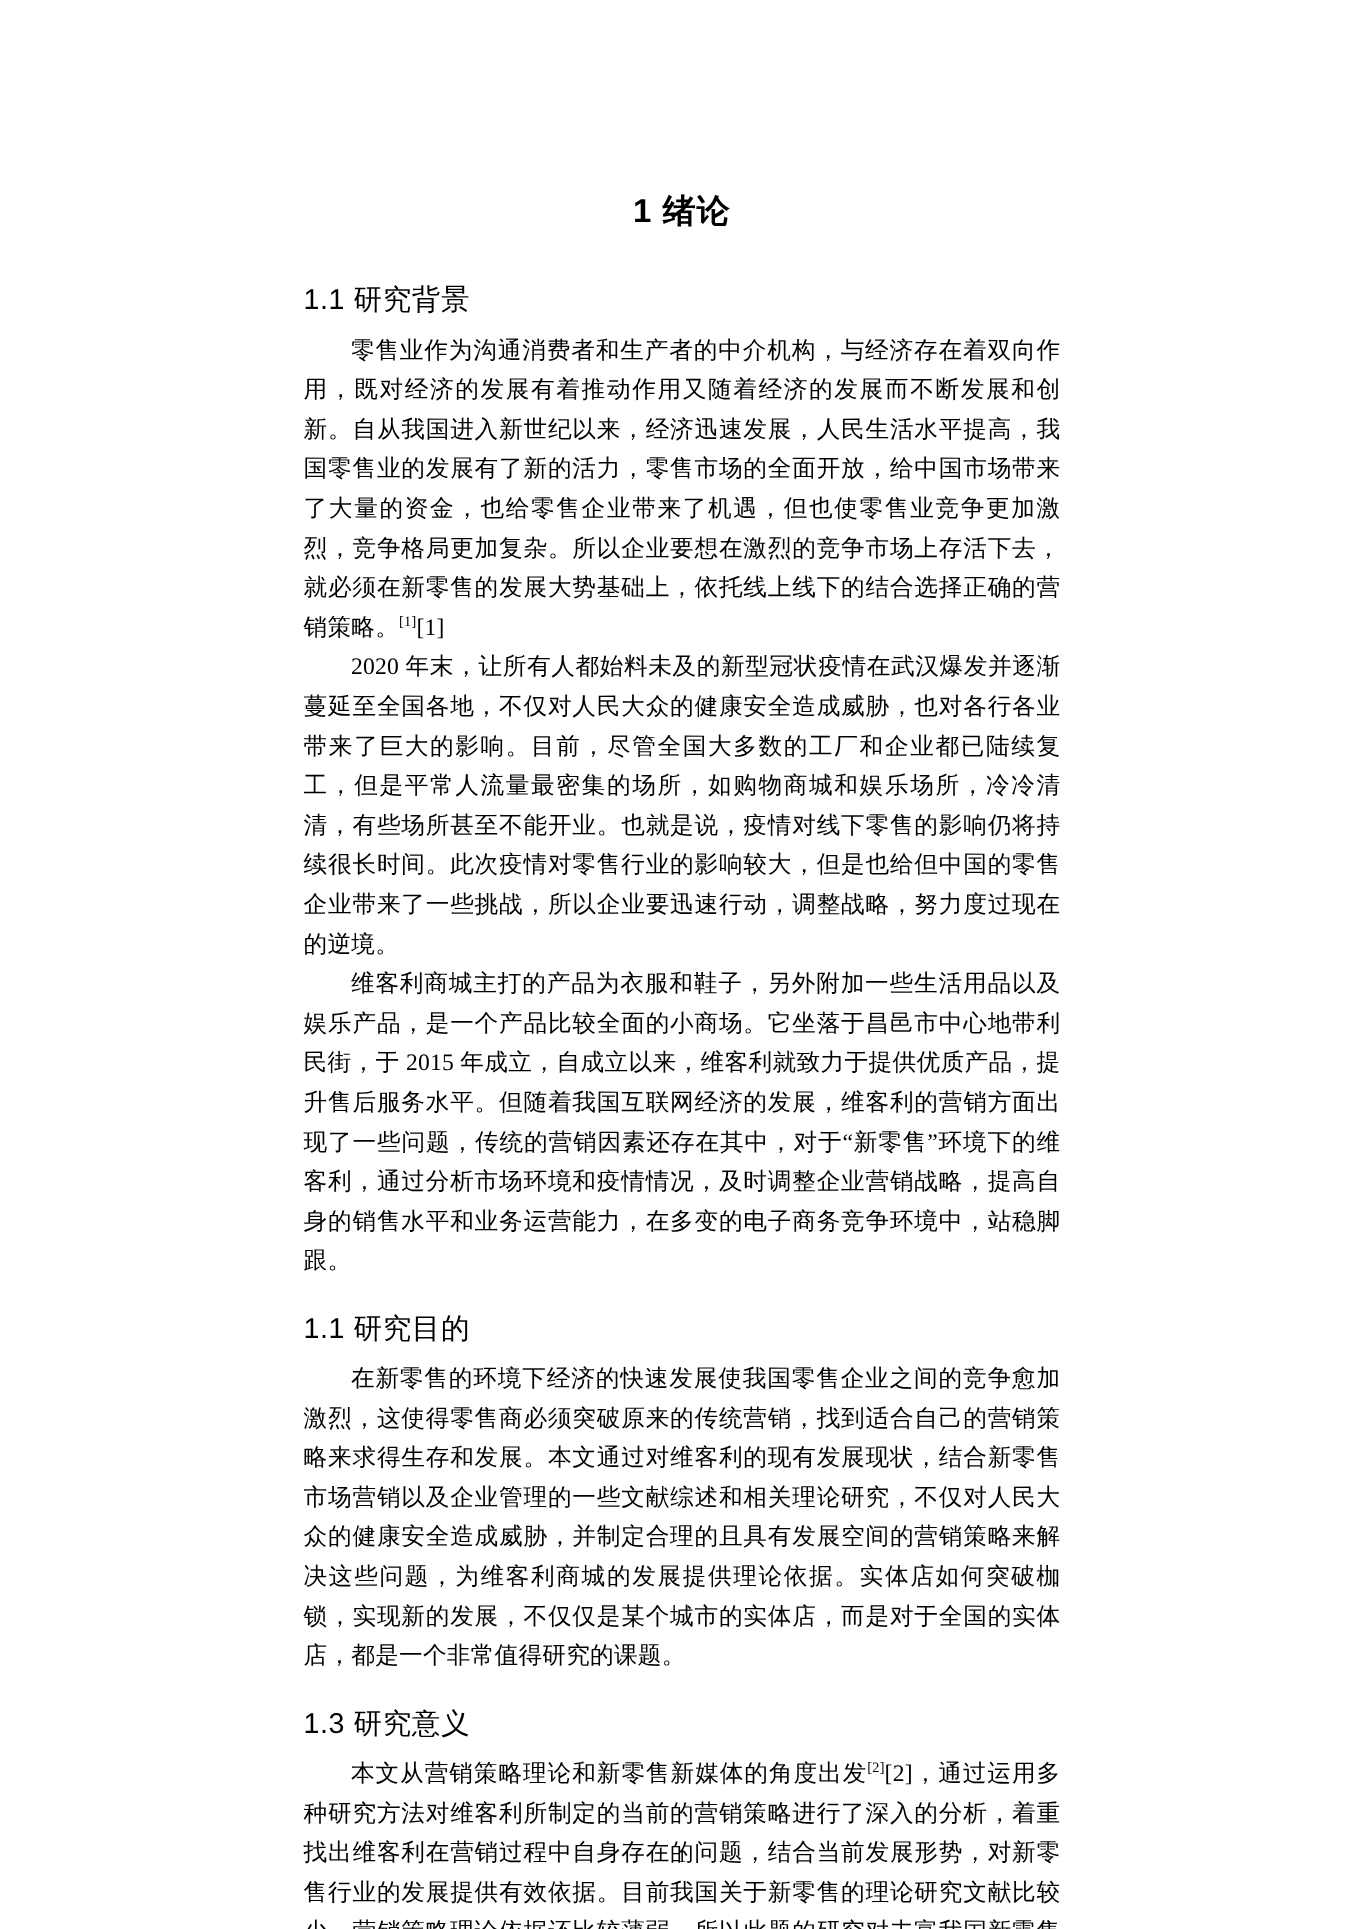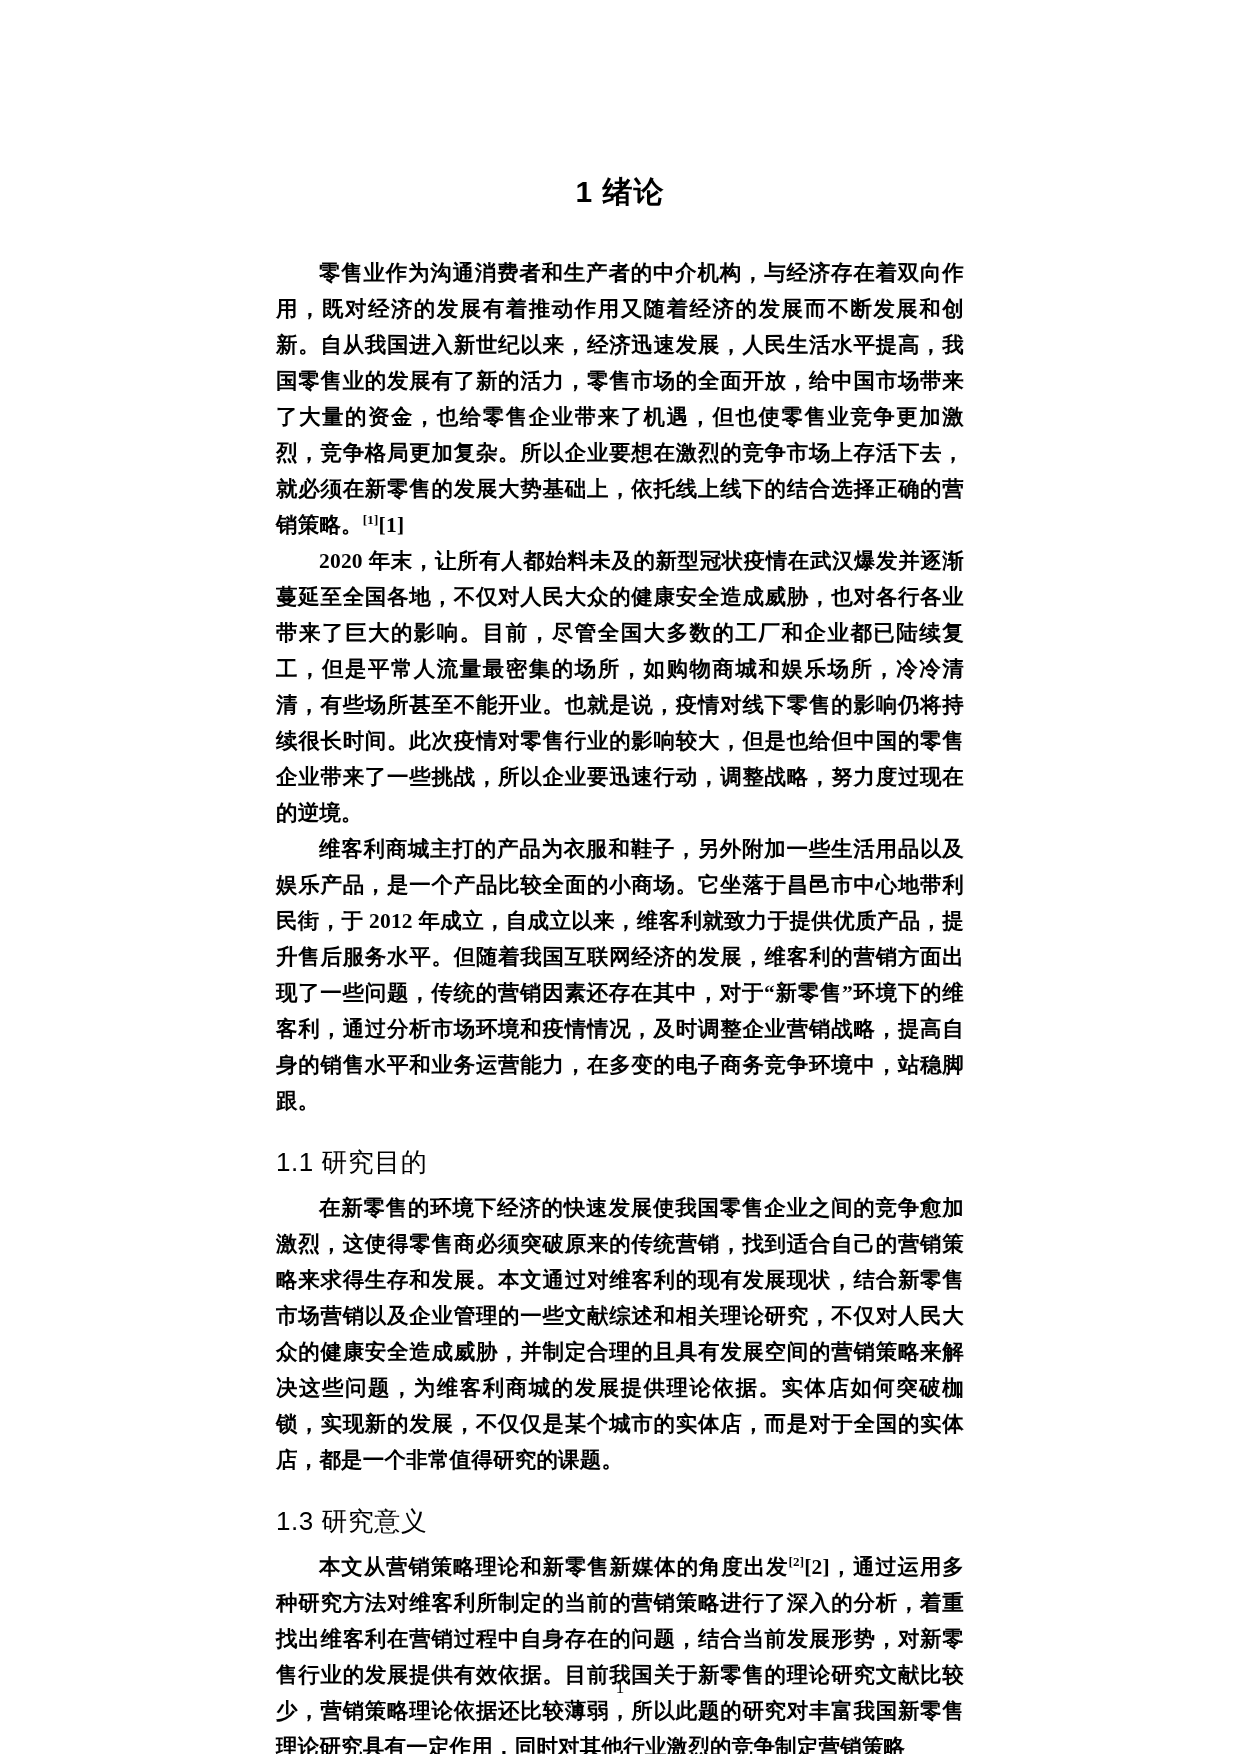--- a/index.html
+++ b/index.html
@@ -35,21 +35,20 @@
     letter-spacing: 0.5px;
   }
   .para {
     font-size: 21.5px;
     line-height: 36px;
     text-align: justify;
     text-justify: inter-ideograph;
     text-indent: 2em;
     margin: 0;
     letter-spacing: 0.2px;
-    font-weight: bold;
   }
   .para + .para {
     margin-top: 0;
   }
   .subhead {
     font-size: 19px;
     line-height: 34px;
     margin: 6px 0 0 0;
     text-indent: 0;
   }
@@ -68,28 +67,29 @@
     font-family: "Liberation Serif", "DejaVu Serif", serif;
   }
 </style>
 </head>
 <body>
 
 <div class="page">
 
   <h1 class="doc-title">1 绪论</h1>
 
+  <h2 class="section-heading">1.1 研究背景</h2>
 
   <p class="para">
     <span>零售业作为沟通消费者和生产者的中介机构，与经济存在着双向作用，既对经济的发展有着推动作用又随着经济的发展而不断发展和创新。自从我国进入新世纪以来，经济迅速发展，人民生活水平提高，我国零售业的发展有了新的活力，零售市场的全面开放，给中国市场带来了大量的资金，也给零售企业带来了机遇，但也使零售业竞争更加激烈，竞争格局更加复杂。所以企业要想在激烈的竞争市场上存活下去，就必须在新零售的发展大势基础上，依托线上线下的结合选择正确的营销策略。</span><sup>[1]</sup><span>[1]</span>
   </p>
 
   <p class="para">2020 年末，让所有人都始料未及的新型冠状疫情在武汉爆发并逐渐蔓延至全国各地，不仅对人民大众的健康安全造成威胁，也对各行各业带来了巨大的影响。目前，尽管全国大多数的工厂和企业都已陆续复工，但是平常人流量最密集的场所，如购物商城和娱乐场所，冷冷清清，有些场所甚至不能开业。也就是说，疫情对线下零售的影响仍将持续很长时间。此次疫情对零售行业的影响较大，但是也给但中国的零售企业带来了一些挑战，所以企业要迅速行动，调整战略，努力度过现在的逆境。</p>
 
-  <p class="para">维客利商城主打的产品为衣服和鞋子，另外附加一些生活用品以及娱乐产品，是一个产品比较全面的小商场。它坐落于昌邑市中心地带利民街，于 2012 年成立，自成立以来，维客利就致力于提供优质产品，提升售后服务水平。但随着我国互联网经济的发展，维客利的营销方面出现了一些问题，传统的营销因素还存在其中，对于“新零售”环境下的维客利，通过分析市场环境和疫情情况，及时调整企业营销战略，提高自身的销售水平和业务运营能力，在多变的电子商务竞争环境中，站稳脚跟。</p>
+  <p class="para">维客利商城主打的产品为衣服和鞋子，另外附加一些生活用品以及娱乐产品，是一个产品比较全面的小商场。它坐落于昌邑市中心地带利民街，于 2015 年成立，自成立以来，维客利就致力于提供优质产品，提升售后服务水平。但随着我国互联网经济的发展，维客利的营销方面出现了一些问题，传统的营销因素还存在其中，对于“新零售”环境下的维客利，通过分析市场环境和疫情情况，及时调整企业营销战略，提高自身的销售水平和业务运营能力，在多变的电子商务竞争环境中，站稳脚跟。</p>
 
   <h2 class="section-heading">1.1 研究目的</h2>
 
   <p class="para">在新零售的环境下经济的快速发展使我国零售企业之间的竞争愈加激烈，这使得零售商必须突破原来的传统营销，找到适合自己的营销策略来求得生存和发展。本文通过对维客利的现有发展现状，结合新零售市场营销以及企业管理的一些文献综述和相关理论研究，不仅对人民大众的健康安全造成威胁，并制定合理的且具有发展空间的营销策略来解决这些问题，为维客利商城的发展提供理论依据。实体店如何突破枷锁，实现新的发展，不仅仅是某个城市的实体店，而是对于全国的实体店，都是一个非常值得研究的课题。</p>
 
   <h2 class="section-heading">1.3 研究意义</h2>
 
 
   <p class="para">
     <span>本文从营销策略理论和新零售新媒体的角度出发</span><sup>[2]</sup><span>[2]，通过运用多种研究方法对维客利所制定的当前的营销策略进行了深入的分析，着重找出维客利在营销过程中自身存在的问题，结合当前发展形势，对新零售行业的发展提供有效依据。目前我国关于新零售的理论研究文献比较少，营销策略理论依据还比较薄弱，所以此题的研究对丰富我国新零售理论研究具有一定作用，同时对其他行业激烈的竞争制定营销策略</span>

